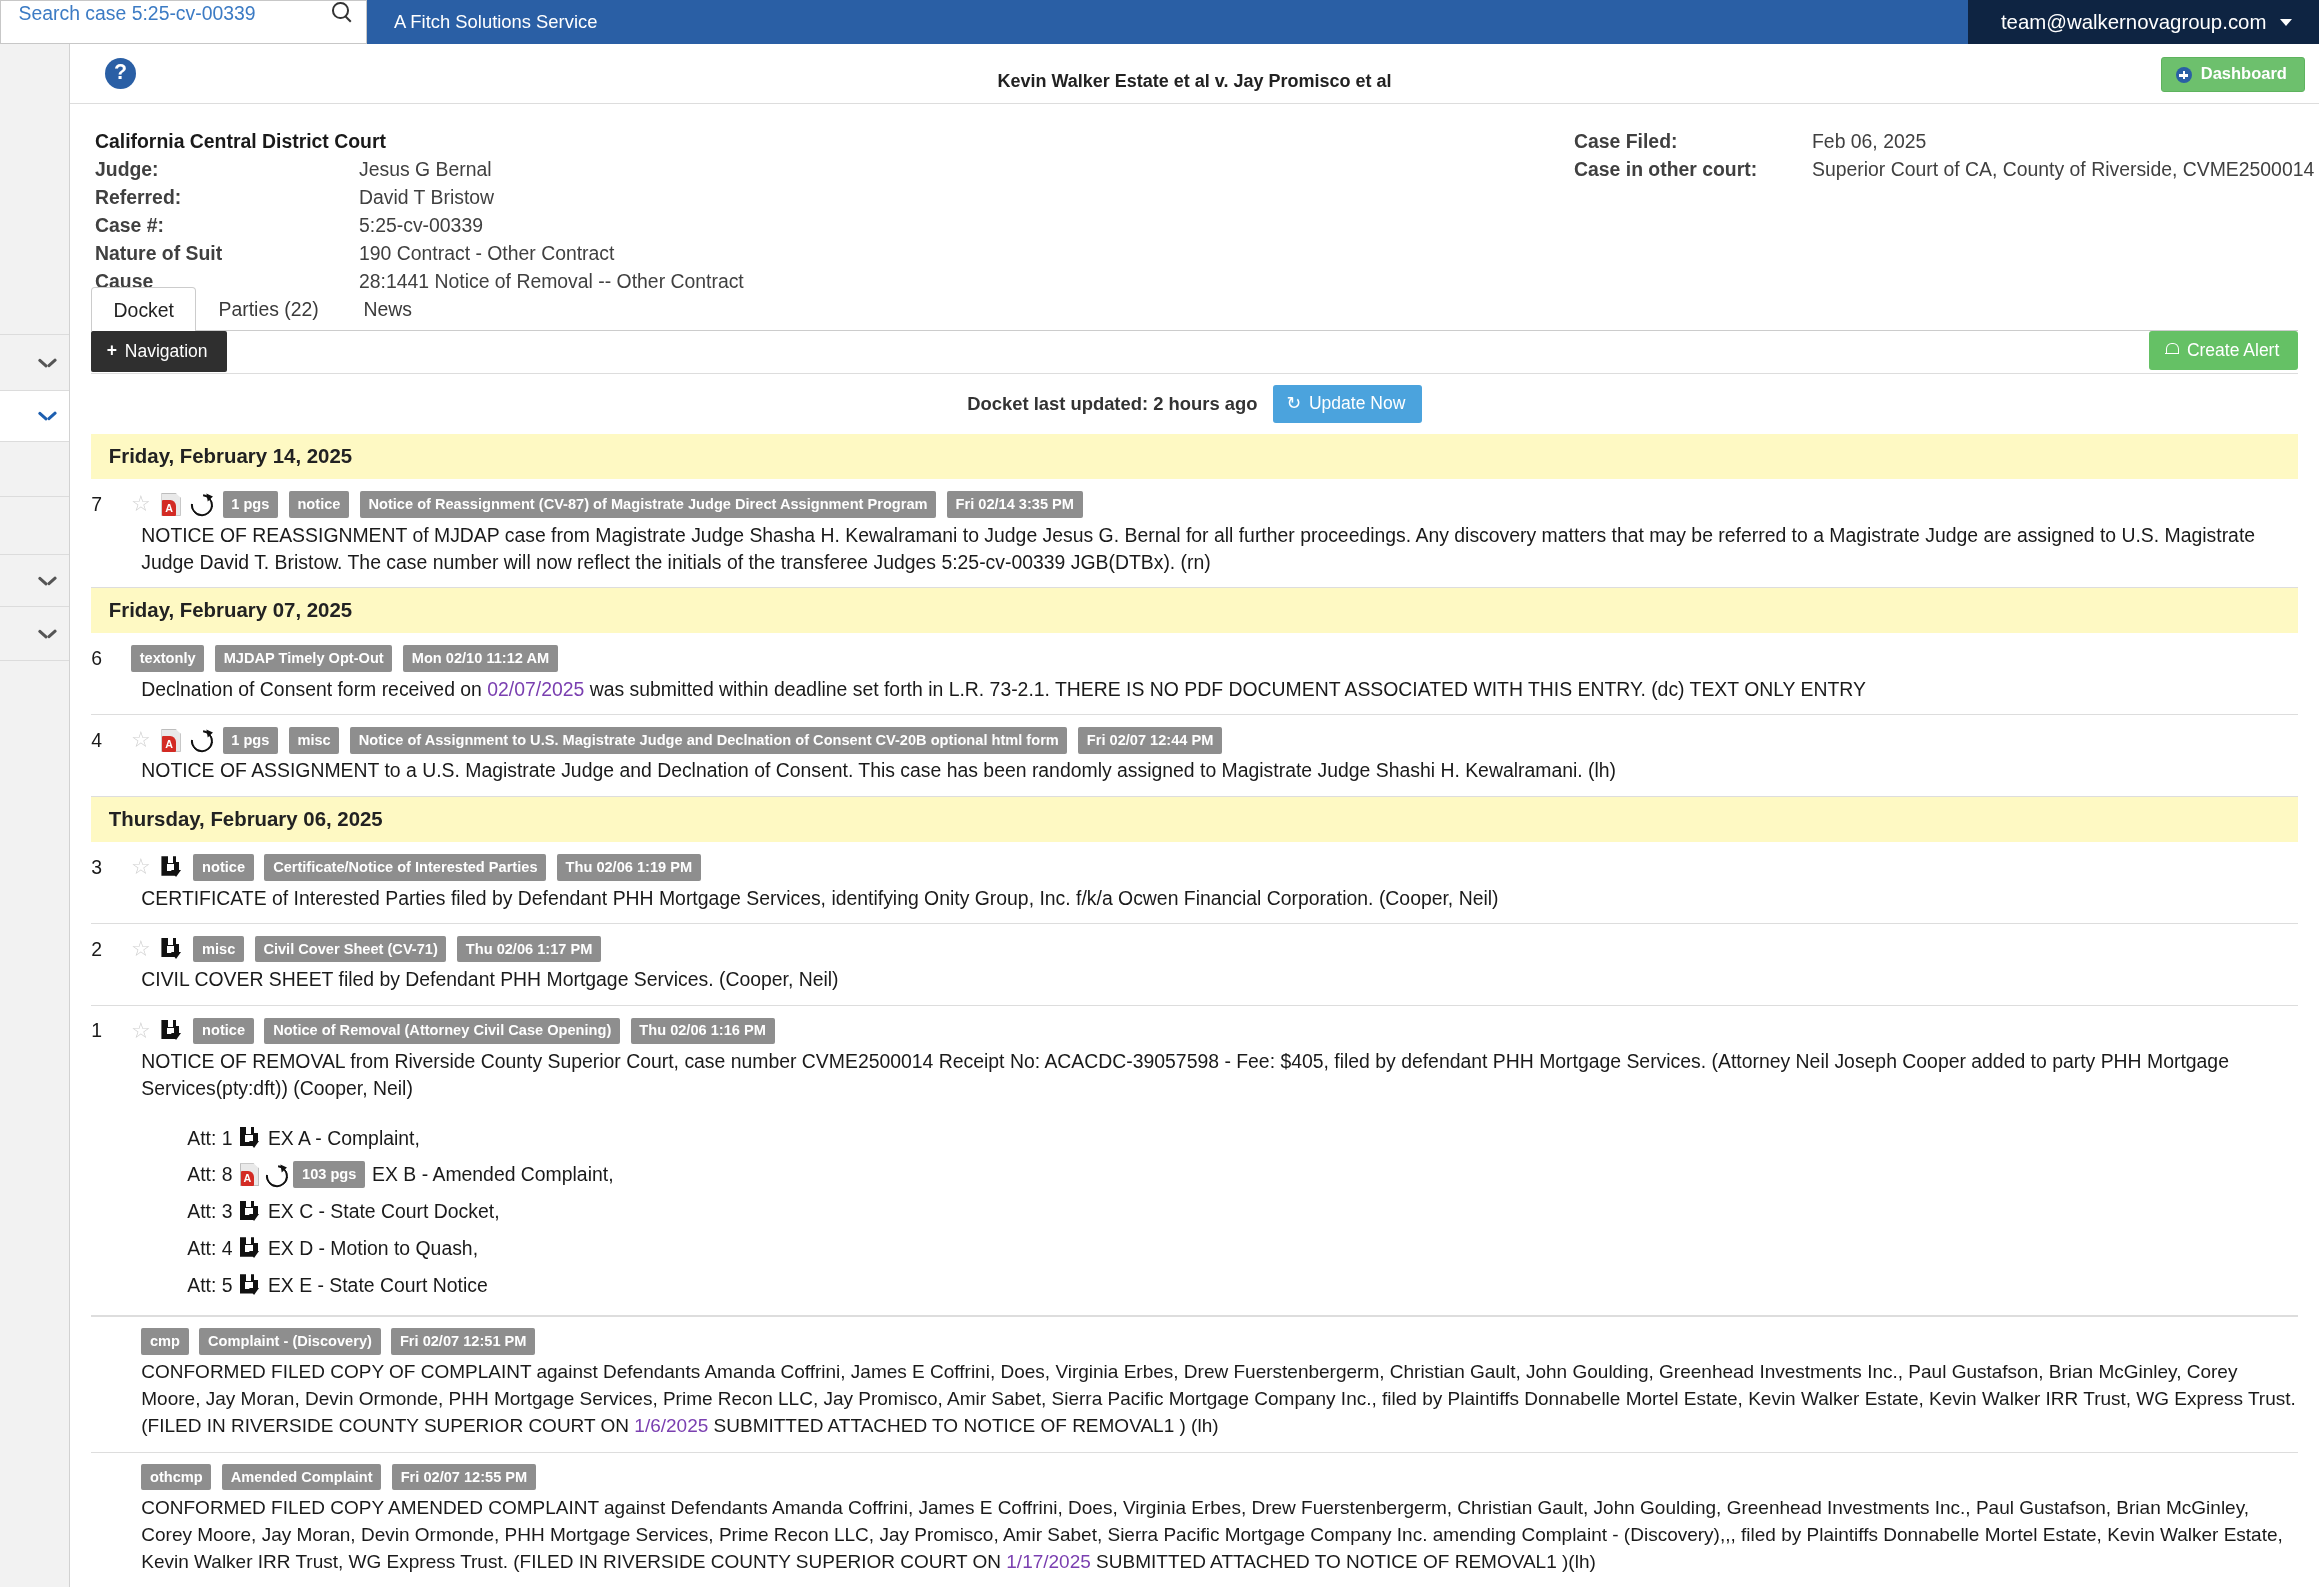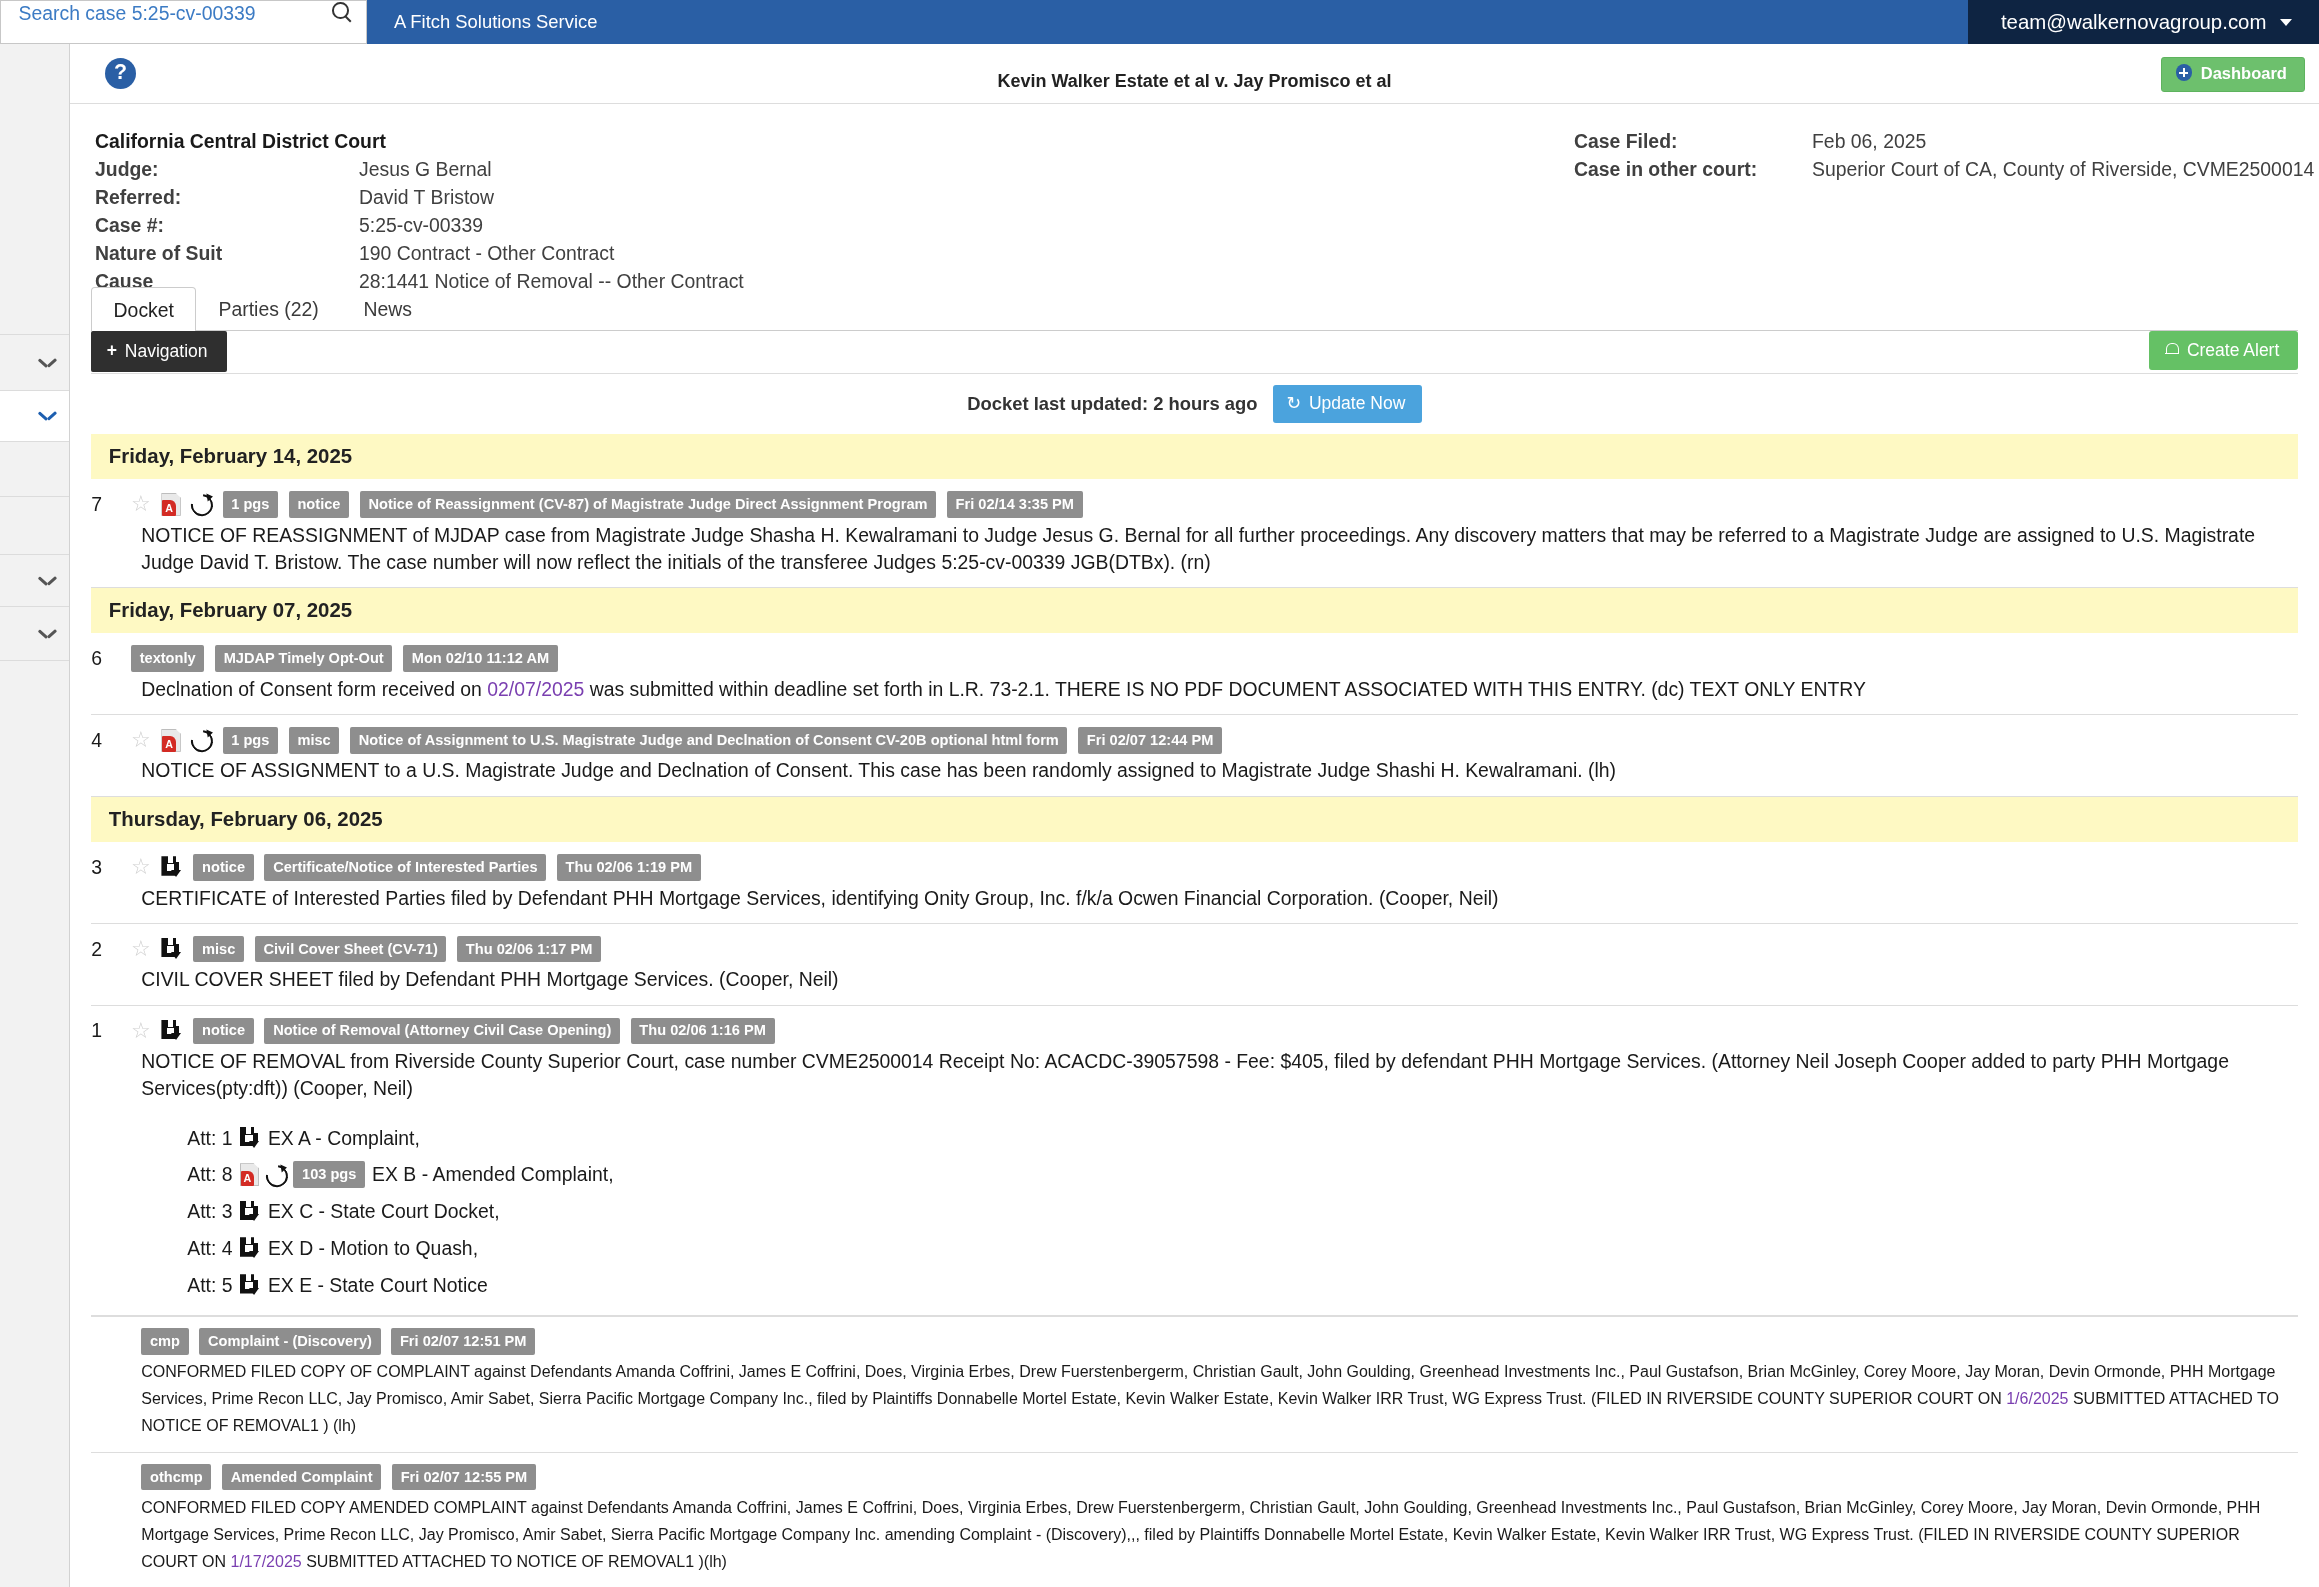--- a/index.html
+++ b/index.html
@@ -103,21 +103,21 @@
   .case-title {
     position: absolute; left: 0; top: 13px; width: 2249px; height: 48px;
     display: flex; align-items: center; justify-content: center;
     font-size: 18px; font-weight: bold; color: #222;
   }
   .dashboard-btn {
     position: absolute; right: 13.6px; top: 12.6px;
     background: #6dc06d; border: 1px solid #5eb35e;
     color: #ffffff; font-size: 16.5px; font-weight: bold;
     padding: 6.8px 17.5px 7.8px 13.6px; border-radius: 2.9px;
-    display: flex; align-items: flex-start; gap: 8.7px;
+    display: flex; align-items: flex-end; gap: 8.7px;
     cursor: pointer;
   }
   .plus-circle {
     width: 16.5px; height: 16.5px; border-radius: 50%;
     background: #2a5fa5; position: relative; flex: 0 0 auto;
   }
   .plus-circle::before, .plus-circle::after {
     content: ""; position: absolute; background: #fff;
   }
   .plus-circle::before { left: 3.9px; top: 7.3px; width: 8.7px; height: 2.4px; }
@@ -314,21 +314,21 @@
     padding: 1.9px 0;
   }
   .att-label { flex: 0 0 auto; }
 
   .sub-entry {
     margin: 0 21.3px; padding: 10.7px 0 12.6px 0;
     border-top: 1px solid #dddddd;
   }
   .sub-head { display: flex; align-items: center; gap: 10.7px; padding-left: 50px; }
   .sub-body {
-    font-size: 16px; line-height: 27px; color: #1a1a1a;
+    font-size: 19px; line-height: 27px; color: #1a1a1a;
     padding-left: 50px; padding-top: 3.9px;
   }
 </style>
 </head>
 <body>
 
 <div class="topbar">
   <div class="searchwrap">
     <input type="text" placeholder="Search case 5:25-cv-00339" style="">
     <span class="search-icon"></span>

